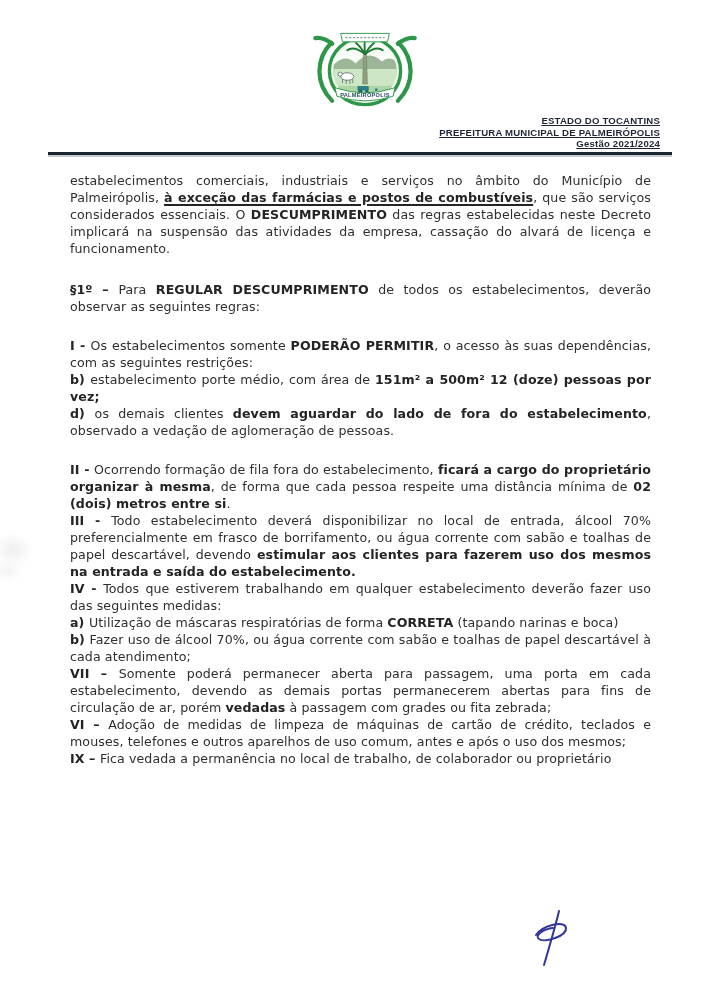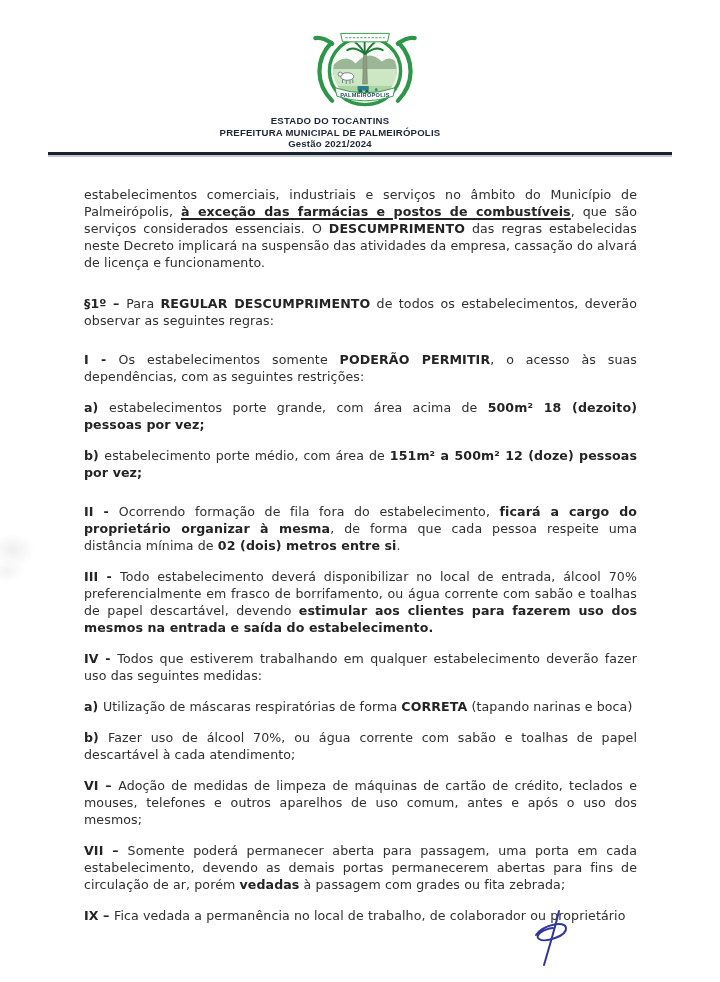--- a/index.html
+++ b/index.html
@@ -3,34 +3,34 @@
 <meta charset="utf-8">
 <style>
   html,body{margin:0;padding:0;background:#ffffff;}
   .page{
     position:relative;width:720px;height:982px;background:#ffffff;overflow:hidden;
     font-family:"DejaVu Sans","Liberation Sans",sans-serif;
   }
   
   .seal{position:absolute;top:24px;left:306px;width:118px;height:90px;}
   .letterhead-text{
-    position:absolute;top:115px;left:0;width:660px;text-align:center;
+    position:absolute;top:115px;left:0;width:660px;text-align:right;
     font-family:"Liberation Sans",sans-serif;font-weight:700;
-    font-size:9.6px;line-height:11.5px;color:#1d2536;letter-spacing:0.2px;
+    font-size:9.6px;line-height:11.5px;color:#1d2536;letter-spacing:0.2px;text-decoration:underline;
   }
   .rule{
     position:absolute;top:152px;left:48px;width:624px;height:3px;
     background:#1b2330;box-shadow:0 2px 0 rgba(130,136,148,0.45);
   }
   
   .doc-body{
     position:absolute;top:172px;left:70px;width:581px;
     font-size:12.6px;line-height:17px;color:#2f2f2f;letter-spacing:0.1px;
   }
-  .para{margin:14px;text-align:justify;}
+  .para{margin:0;text-align:justify;}
   .b{font-weight:700;color:#242424;}
   .u{text-decoration:underline;text-decoration-thickness:1.5px;text-underline-offset:2px;}
   
   .signature{position:absolute;top:908px;left:531px;width:46px;height:62px;}
   
   .smudge{
     position:absolute;top:533px;left:-8px;width:42px;height:34px;border-radius:50%;
     background:radial-gradient(closest-side,rgba(90,95,100,0.10),rgba(90,95,100,0));
   }
   .smudge2{
@@ -103,29 +103,29 @@
     <div>PREFEITURA MUNICIPAL DE PALMEIRÓPOLIS</div>
     <div>Gestão 2021/2024</div>
   </div>
 
   <div class="rule"></div>
 
   <div class="doc-body">
       <p class="para"><span>estabelecimentos comerciais, industriais e serviços no âmbito do Município de Palmeirópolis, </span><span class="b u">à exceção das farmácias e postos de combustíveis</span><span>, que são serviços considerados essenciais. O </span><span class="b">DESCUMPRIMENTO</span><span> das regras estabelecidas neste Decreto implicará na suspensão das atividades da empresa, cassação do alvará de licença e funcionamento.</span></p>
       <p class="para" style="margin-top: 23.8px;"><span class="b">§1º – </span><span>Para </span><span class="b">REGULAR DESCUMPRIMENTO</span><span> de todos os estabelecimentos, deverão observar as seguintes regras:</span></p>
       <p class="para" style="margin-top: 22.1px;"><span class="b">I - </span><span>Os estabelecimentos somente </span><span class="b">PODERÃO PERMITIR</span><span>, o acesso às suas dependências, com as seguintes restrições:</span></p>
-      <p class="para"><span class="b">a) </span><span>estabelecimentos porte grande, com área acima de </span><span class="b">500m² 18 (dezoito) pessoas por vez;</span></p>
       <p class="para"><span class="b">b) </span><span>estabelecimento porte médio, com área de </span><span class="b">151m² a 500m² 12 (doze) pessoas por vez;</span></p>
+      <p class="para"><span class="b">d) </span><span>os demais clientes </span><span class="b">devem aguardar do lado de fora do estabelecimento</span><span>, observado a vedação de aglomeração de pessoas.</span></p>
       <p class="para" style="margin-top: 22.1px;"><span class="b">II - </span><span> Ocorrendo formação de fila fora do estabelecimento, </span><span class="b">ficará a cargo do proprietário organizar à mesma</span><span>, de forma que cada pessoa respeite uma distância mínima de </span><span class="b">02 (dois) metros entre si</span><span>.</span></p>
       <p class="para"><span class="b">III - </span><span>Todo estabelecimento deverá disponibilizar no local de entrada, álcool 70% preferencialmente em frasco de borrifamento, ou água corrente com sabão e toalhas de papel descartável, devendo </span><span class="b">estimular aos clientes para fazerem uso dos mesmos na entrada e saída do estabelecimento.</span></p>
       <p class="para"><span class="b">IV - </span><span>Todos que estiverem trabalhando em qualquer estabelecimento deverão fazer uso das seguintes medidas:</span></p>
       <p class="para"><span class="b">a) </span><span>Utilização de máscaras respiratórias de forma </span><span class="b">CORRETA</span><span> (tapando narinas e boca)</span></p>
       <p class="para"><span class="b">b) </span><span>Fazer uso de álcool 70%, ou água corrente com sabão e toalhas de papel descartável à cada atendimento;</span></p>
+      <p class="para"><span class="b">VII – </span><span>Somente poderá permanecer aberta para passagem, uma porta em cada estabelecimento, devendo as demais portas permanecerem abertas para fins de circulação de ar, porém </span><span class="b">vedadas</span><span> à passagem com grades ou fita zebrada;</span></p>
       <p class="para"><span class="b">VI – </span><span>Adoção de medidas de limpeza de máquinas de cartão de crédito, teclados e mouses, telefones e outros aparelhos de uso comum, antes e após o uso dos mesmos;</span></p>
-      <p class="para"><span class="b">VII – </span><span>Somente poderá permanecer aberta para passagem, uma porta em cada estabelecimento, devendo as demais portas permanecerem abertas para fins de circulação de ar, porém </span><span class="b">vedadas</span><span> à passagem com grades ou fita zebrada;</span></p>
       <p class="para"><span class="b">IX – </span><span>Fica vedada a permanência no local de trabalho, de colaborador ou proprietário</span></p>
     </div>
 
   <svg class="signature" viewBox="0 0 46 62" aria-hidden="true">
     <g stroke="#32379b" stroke-width="2" fill="none" stroke-linecap="round">
       <path d="M 28,3 C 25,16 18,40 13,57"></path>
       <path d="M 5,27 C 12,17 34,12 35,20 C 36,28 14,35 8,31 C 3,28 12,21 22,20"></path>
     </g>
   </svg>
 

